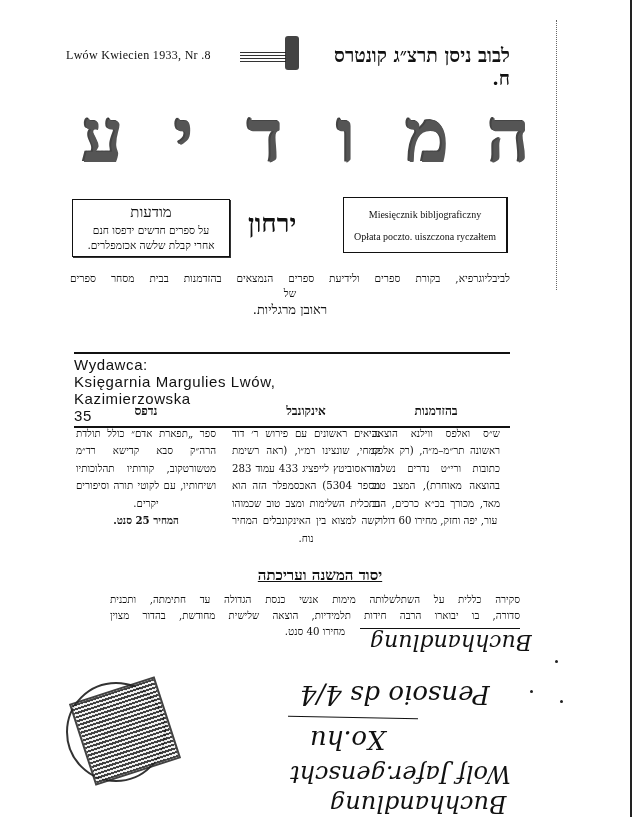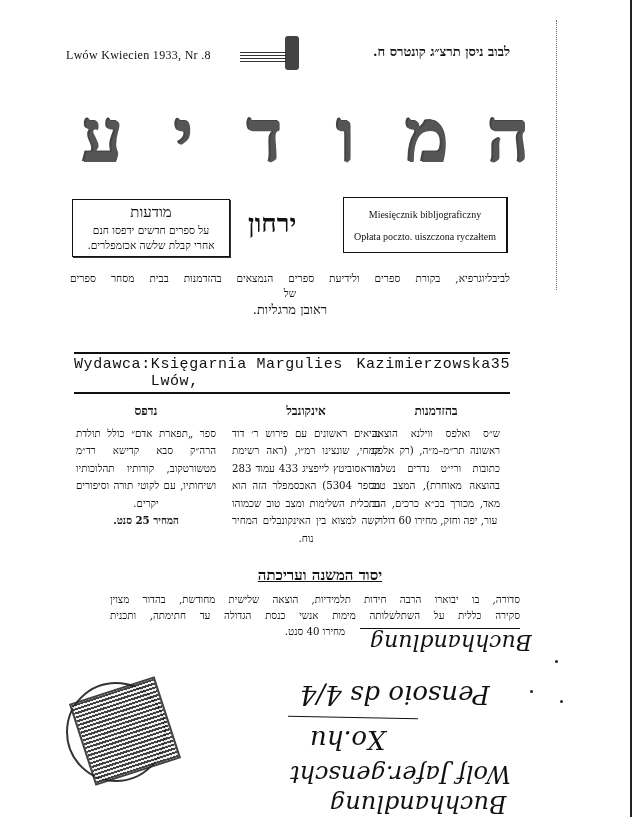--- a/index.html
+++ b/index.html
@@ -4,21 +4,21 @@
   <style>
     html, body { margin: 0; padding: 0; }
     body {
       width: 640px; height: 817px; overflow: hidden;
       background: #ffffff; position: relative;
       font-family: "DejaVu Serif", serif; color: #111;
     }
     .abs { position: absolute; }
     .he { direction: rtl; font-family: "DejaVu Serif", serif; }
     .dateline-left { left: 66px; top: 48px; font-family: "Liberation Serif", serif; font-size: 12px; letter-spacing: 0.3px; }
-    .dateline-right { left: 330px; top: 44px; width: 180px; text-align: right; font-size: 13px; font-weight: bold; }
+    .dateline-right { left: 330px; top: 44px; width: 180px; text-align: right; font-size: 19px; font-weight: bold; }
     .ink-smudge { left: 285px; top: 36px; width: 14px; height: 34px; background: #222; border-radius: 3px; opacity: 0.85; }
     .ink-lines { left: 240px; top: 52px; width: 46px; height: 10px;
       background: repeating-linear-gradient(to bottom, #333 0 1px, transparent 1px 3px); }
 
     .masthead { left: 70px; top: 95px; width: 470px; height: 90px; display: flex; justify-content: space-between; align-items: flex-start; direction: ltr; }
     .orn-letter {
       font-family: "DejaVu Serif", serif; font-weight: bold; font-size: 74px; line-height: 80px;
       color: #1a1a1a; text-shadow: 1px 1px 0 #555, -1px 0 0 #444;
       background: repeating-linear-gradient(45deg, #222 0 2px, #555 2px 3px);
       -webkit-background-clip: text; background-clip: text; -webkit-text-fill-color: transparent;
@@ -32,21 +32,21 @@
     .box-right { left: 343px; top: 197px; width: 162px; height: 54px; border: 1.5px solid #111; border-right-width: 2px; text-align: center; }
     .box-right .name { font-family: "Liberation Sans", sans-serif; font-weight: bold; font-size: 15px; margin-top: 3px; }
     .box-right .sub { font-family: Liberation Serif, serif; font-size: 10px; margin-top: 11px; }
 
     .intro { left: 70px; top: 272px; width: 440px; font-size: 10.5px; text-align: center; }
     .intro .l1 { text-align: justify; text-align-last: justify; }
     .intro .l2 { margin-top: 3px; }
     .intro .l3 { margin-top: 3px; font-size: 13px; font-weight: normal; }
 
     .publisher { left: 74px; top: 352px; width: 436px; border-top: 2px solid #111; border-bottom: 2px solid #111;
-      font-family: Liberation Mono, monospace; font-size: 15px; letter-spacing: 0.6px; padding: 2px 0; display: flex; justify-content: space-between; }
+      font-family: Liberation Sans, sans-serif; font-size: 15px; letter-spacing: 0.6px; padding: 2px 0; display: flex; justify-content: space-between; flex-direction: column; }
 
     .col { top: 403px; font-size: 10.2px; line-height: 17.5px; }
     .col .head { text-align: center; font-size: 12px; font-weight: bold; margin-bottom: 4px; }
     .col .body { text-align: justify; text-align-last: center; }
     .col1 { left: 372px; width: 128px; }
     .col2 { left: 232px; width: 148px; }
     .col3 { left: 76px; width: 140px; }
     .col3 .price { text-align: center; font-weight: bold; }
 
     .mishna-title { left: 210px; top: 566px; width: 220px; text-align: center; font-size: 15px; font-weight: bold; text-decoration: underline; }
@@ -127,22 +127,22 @@
   <div class="body">נביאים ראשונים עם פירוש ר׳ דוד קמחי, שונצינו רמ״ו, (ראה רשימת הוראסוביטץ לייפציג 433 עמוד 283 מספר 5304) האכסמפלר הזה הוא בתכלית השלימות ומצב טוב שכמוהו קשה למצוא בין האינקונבלים המחיר נוח.</div>
 </div>
 <div class="abs he col col3">
   <div class="head">נדפס</div>
   <div class="body">ספר „תפארת אדם״ כולל תולדת הרה״ק סבא קדישא רד״מ מטשורטקוב, קורותיו תהלוכותיו ושיחותיו, עם לקוטי תורה וסיפורים יקרים.</div>
   <div class="price">המחיר 25 סנט.</div>
 </div>
 
 <div class="abs he mishna-title">יסוד המשנה ועריכתה</div>
 <div class="abs he mishna-body">
+  <div class="line">סקירה כללית על השתלשלותה מימות אנשי כנסת הגדולה עד חתימתה, ותכנית</div>
   <div class="line">סדורה, בו יבוארו הרבה חידות תלמידיות, הוצאה שלישית מחודשת, בהדור מצוין</div>
-  <div class="line">סקירה כללית על השתלשלותה מימות אנשי כנסת הגדולה עד חתימתה, ותכנית</div>
   <div class="price">מחירו 40 סנט.</div>
 </div>
 
 <div class="abs underline2"></div>
 <div class="abs hw hw1">Buchhandlung</div>
 <div class="abs hw hw2">Pensoio ds 4/4</div>
 <div class="abs underline"></div>
 <div class="abs hw hw3">Xo.hu</div>
 <div class="abs hw hw4">Wolf Jafer.genscht</div>
 <div class="abs hw hw5">Buchhandlung</div>

